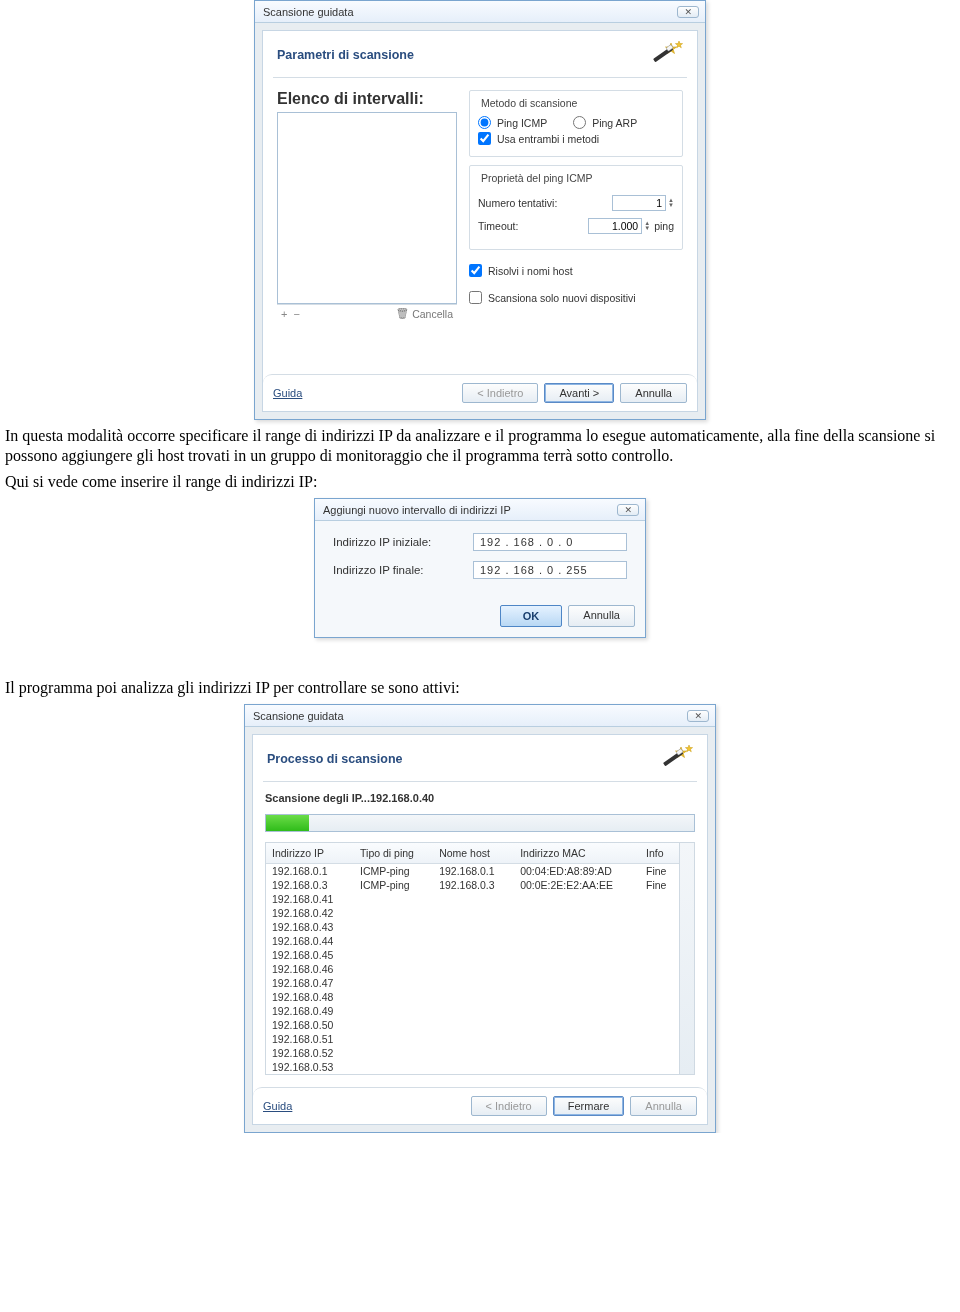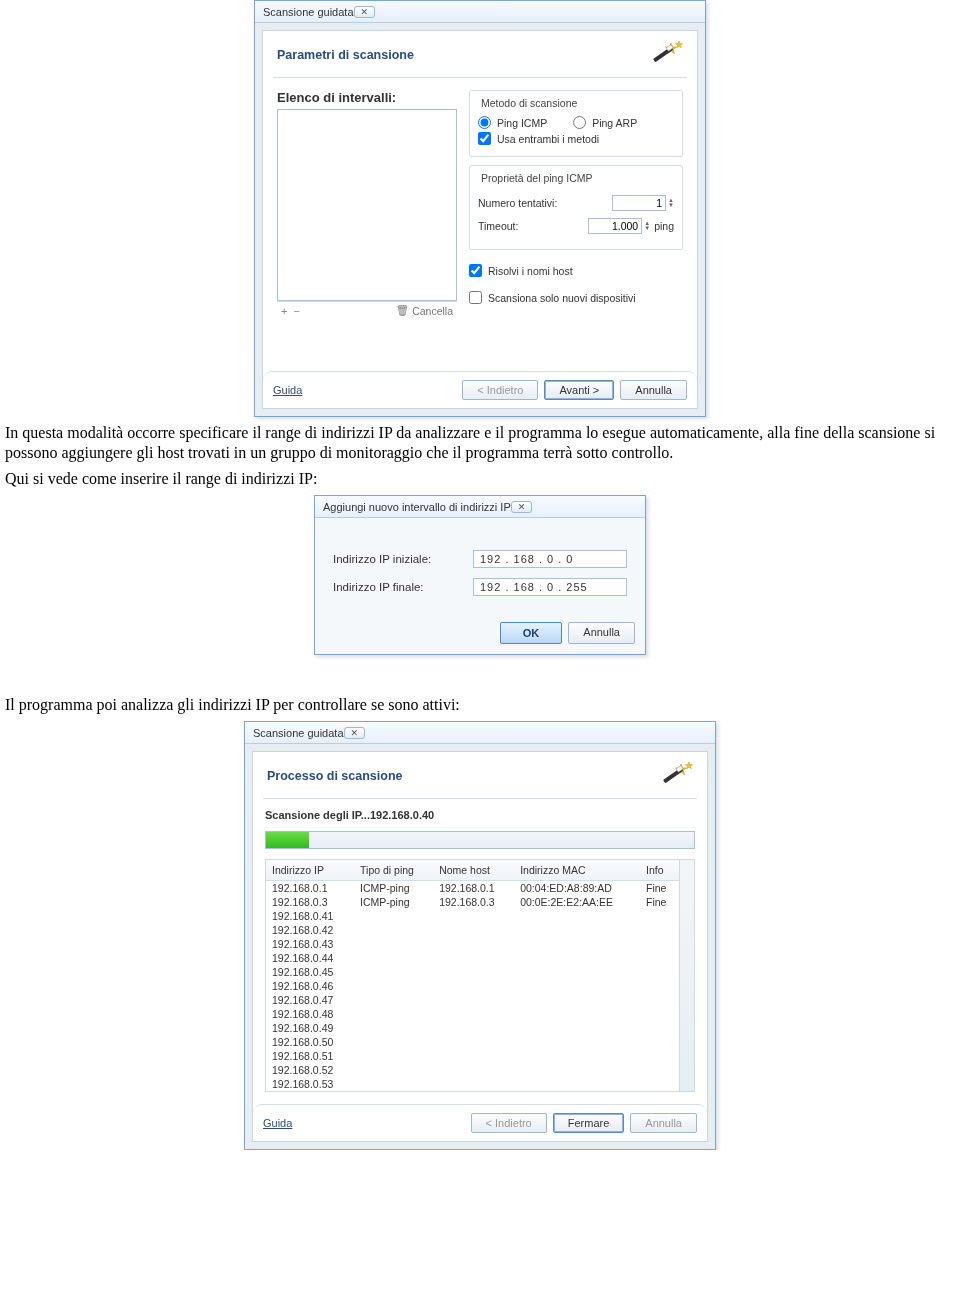--- a/index.html
+++ b/index.html
@@ -30,20 +30,21 @@
     font-size: 11px;
     color: #333;
     display: flex;
     flex-direction: column;
   }
   .titlebar {
     background: linear-gradient(#f8fbff, #e6effa);
     border-bottom: 1px solid #b8cee0;
     padding: 5px 6px 4px 8px;
     display: flex;
+    justify-content: space-between;
     align-items: center;
     font-size: 11px;
     color: #333;
   }
   .titlebar .close {
     border: 1px solid #9db7cf;
     border-radius: 3px;
     padding: 0 6px;
     font-size: 9px;
     background: linear-gradient(#fefefe, #e3ecf5);
@@ -93,21 +94,21 @@
   }
   .col-right {
     flex: 1;
     display: flex;
     flex-direction: column;
     gap: 8px;
     font-size: 11px;
     color: #333;
   }
   .label {
-    font-size: 13px;
+    font-size: 16px;
     color: #333;
     font-weight: bold;
     margin-bottom: 4px;
   }
   .listbox {
     flex: 1;
     border: 1px solid #a9c0d6;
     background: #fff;
     min-height: 190px;
   }
@@ -203,21 +204,21 @@
     text-decoration: underline;
     color: #2a4d7f;
     padding: 3px 0;
   }
   
   .ip-dialog {
     width: 330px;
     margin: 0 auto;
   }
   .ip-body {
-    padding: 32px 18px 10px 18px;
+    padding: 12px 18px 10px 18px;
     background: #f5f8fb;
   }
   .ip-row {
     display: flex;
     justify-content: space-between;
     align-items: center;
     margin-bottom: 10px;
     font-size: 11.5px;
   }
   .ip-field {

